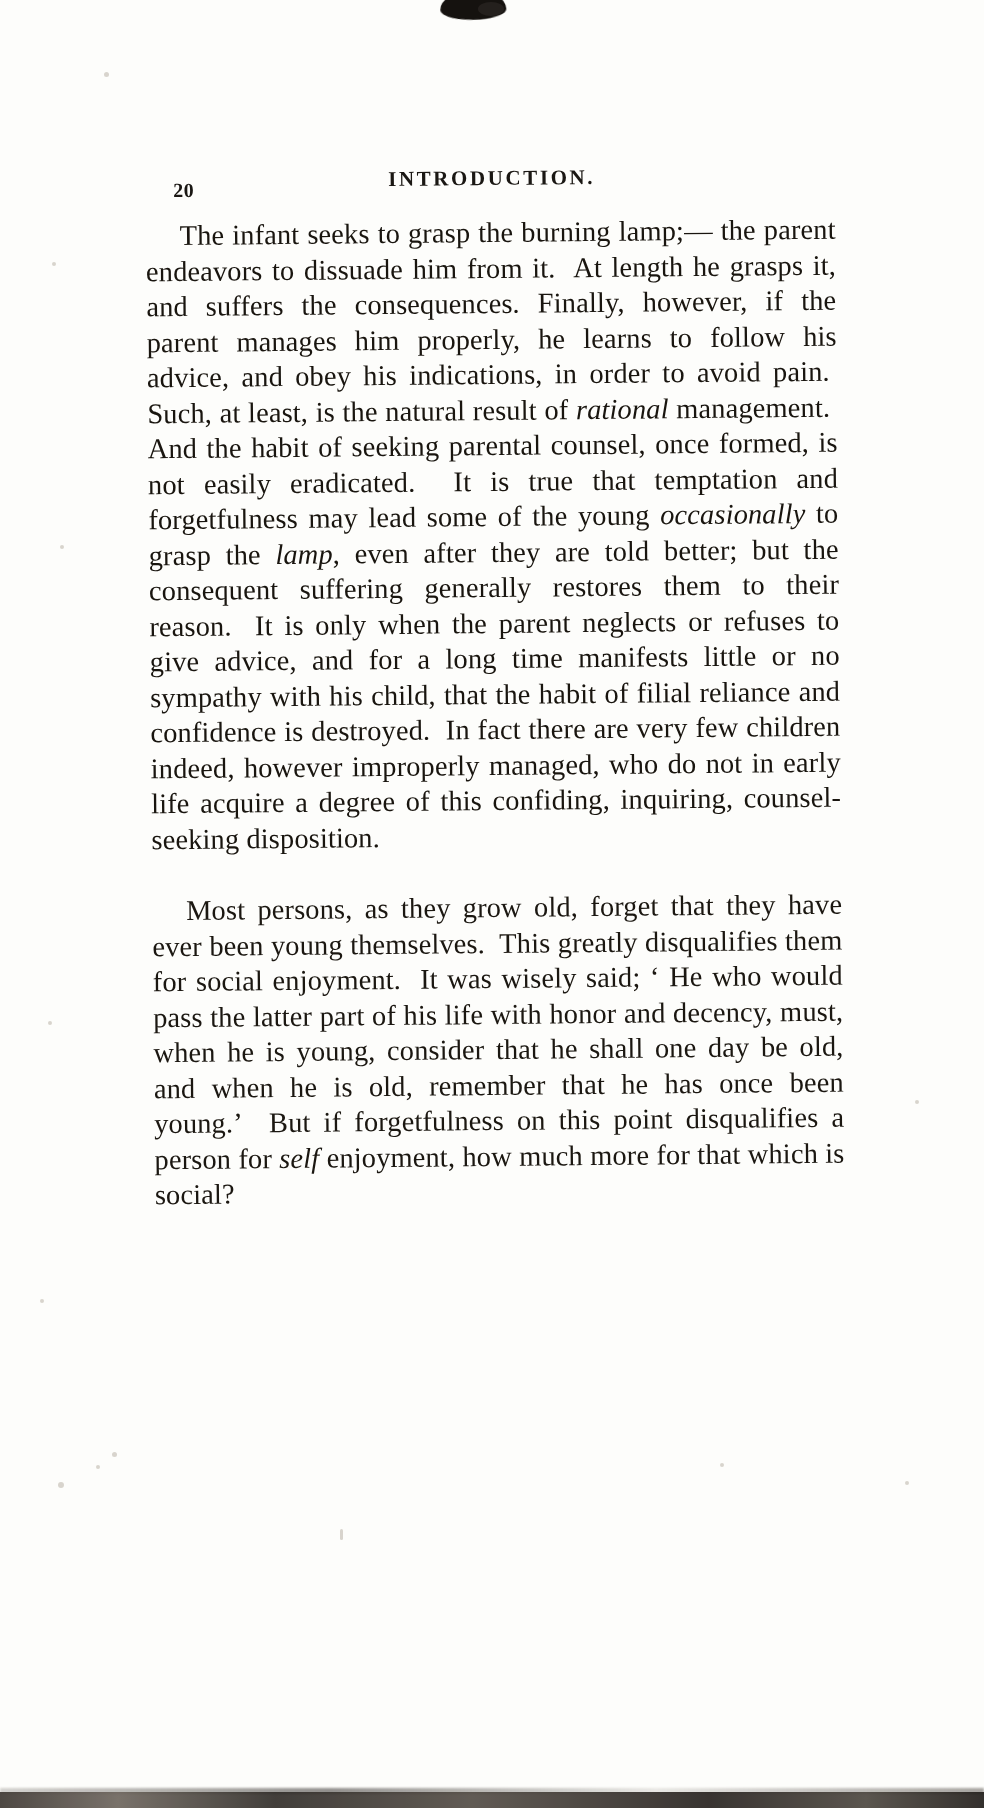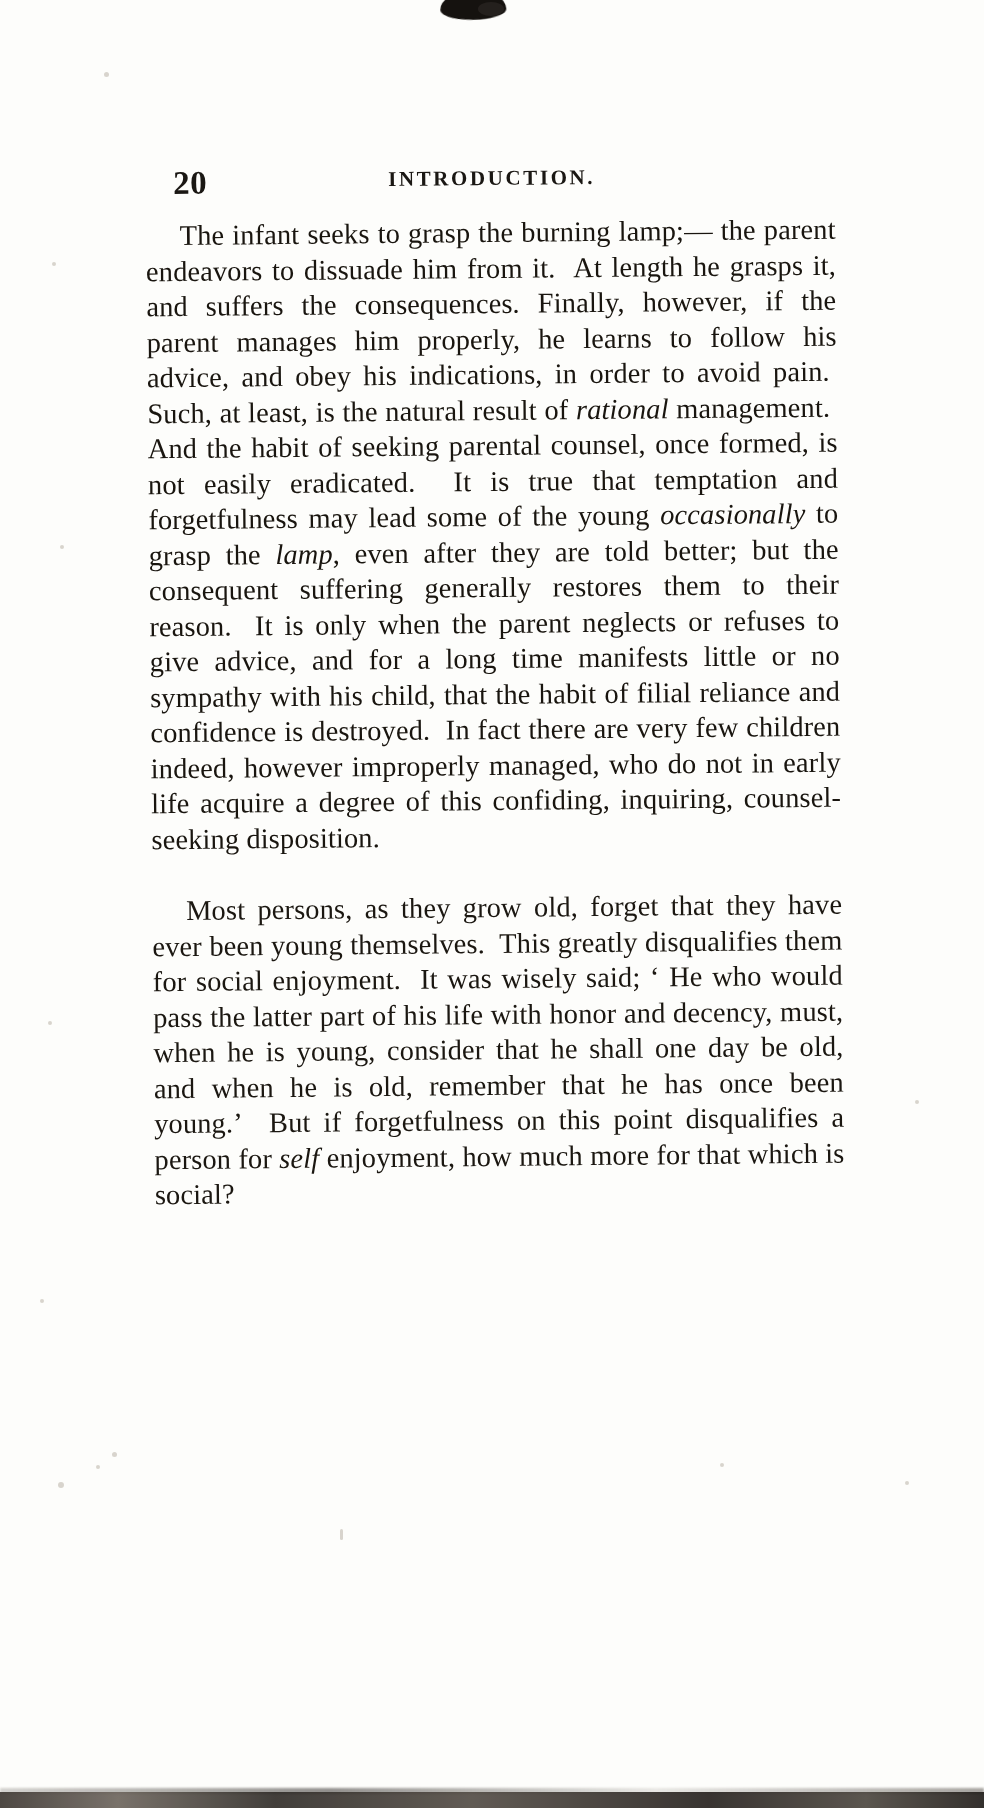--- a/index.html
+++ b/index.html
@@ -89,22 +89,22 @@
   .header {
     position: absolute;
     left: 180px;
     top: 160px;
     width: 640px;
     height: 34px;
   }
   .folio {
     position: absolute;
     left: 0;
-    top: 2px;
-    font-size: 33px;
+    top: 16px;
+    font-size: 20px;
     font-weight: 700;
     letter-spacing: .5px;
   }
   .running-head {
     position: absolute;
     left: 215px;
     top: 6px;
     font-size: 21px;
     font-weight: 700;
     letter-spacing: 2.6px;

